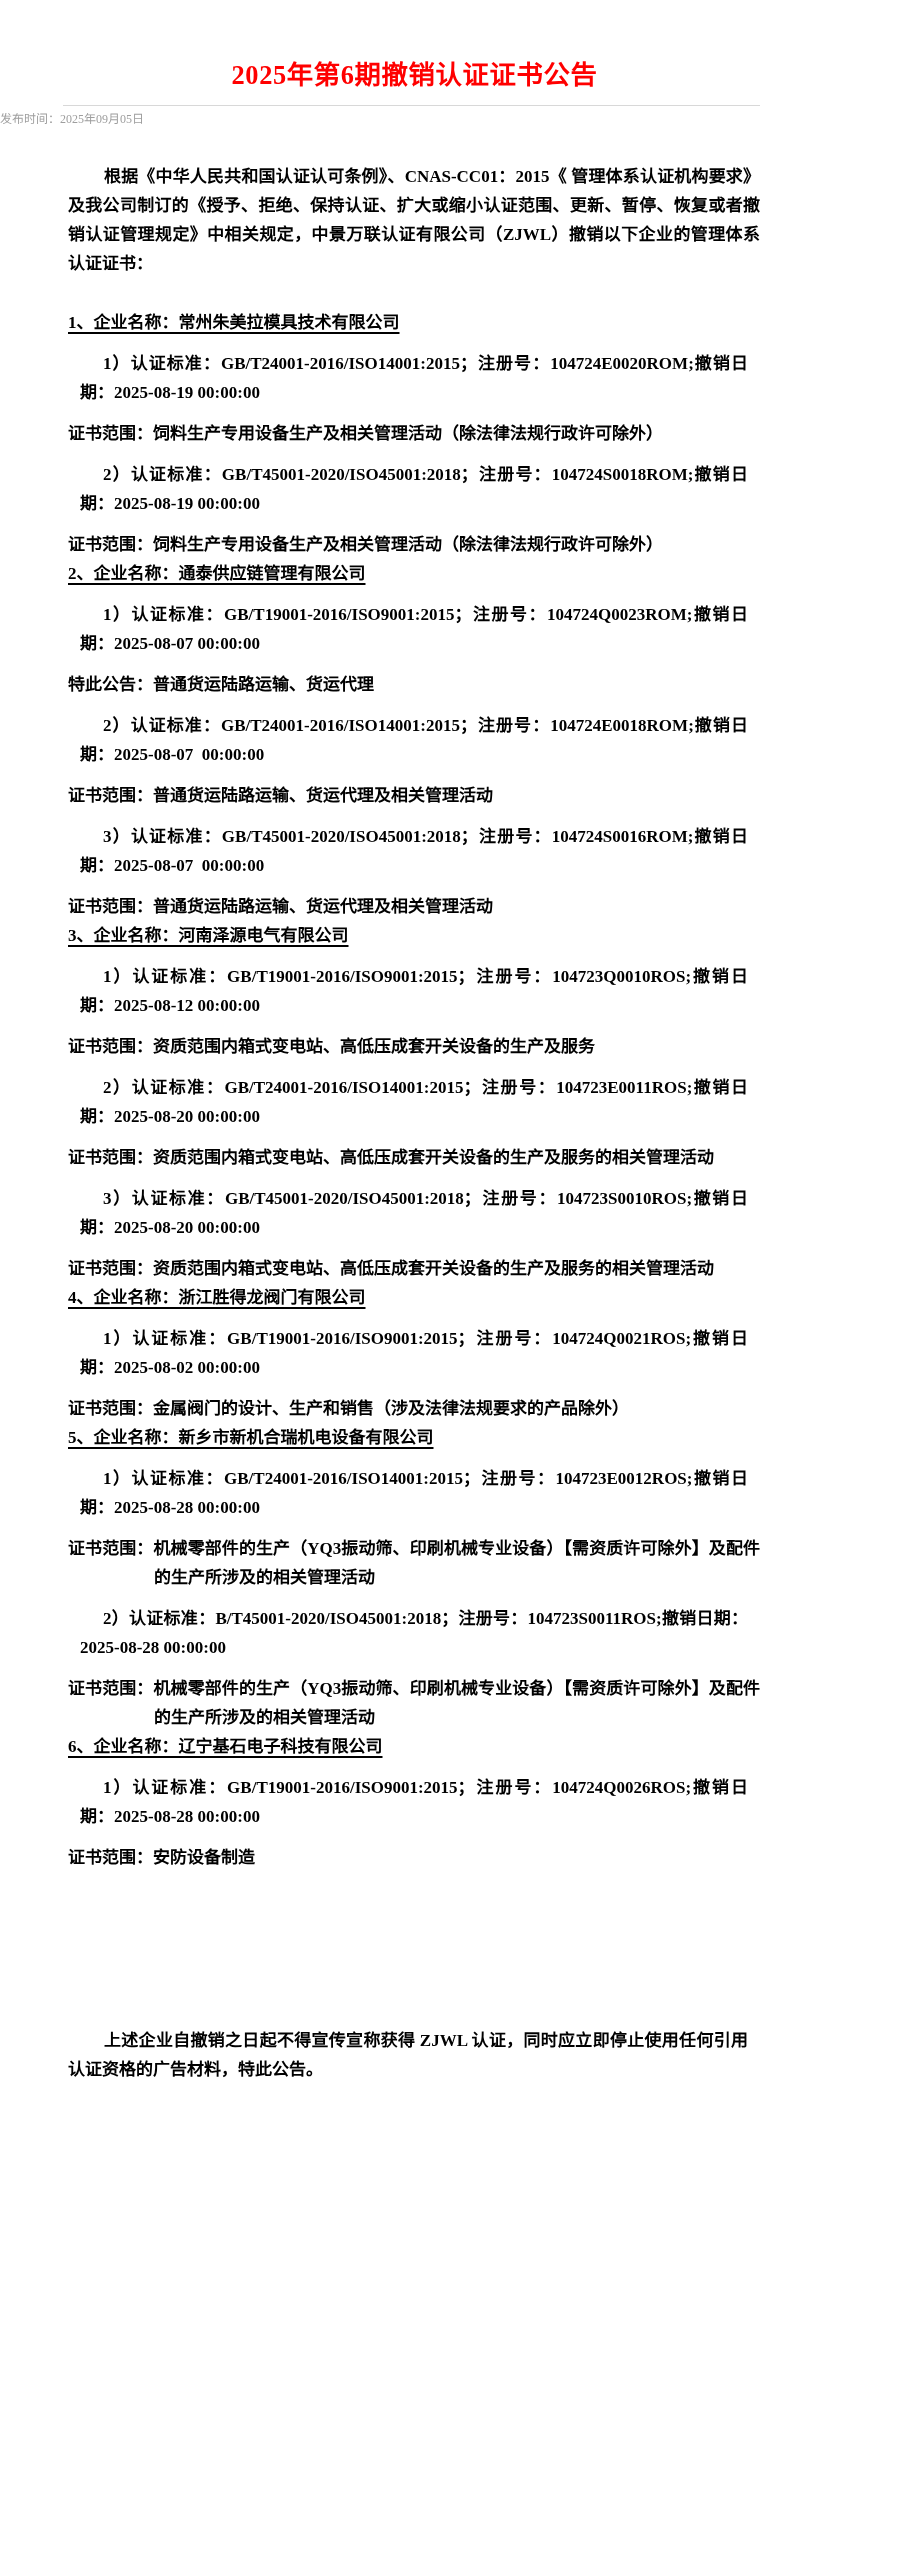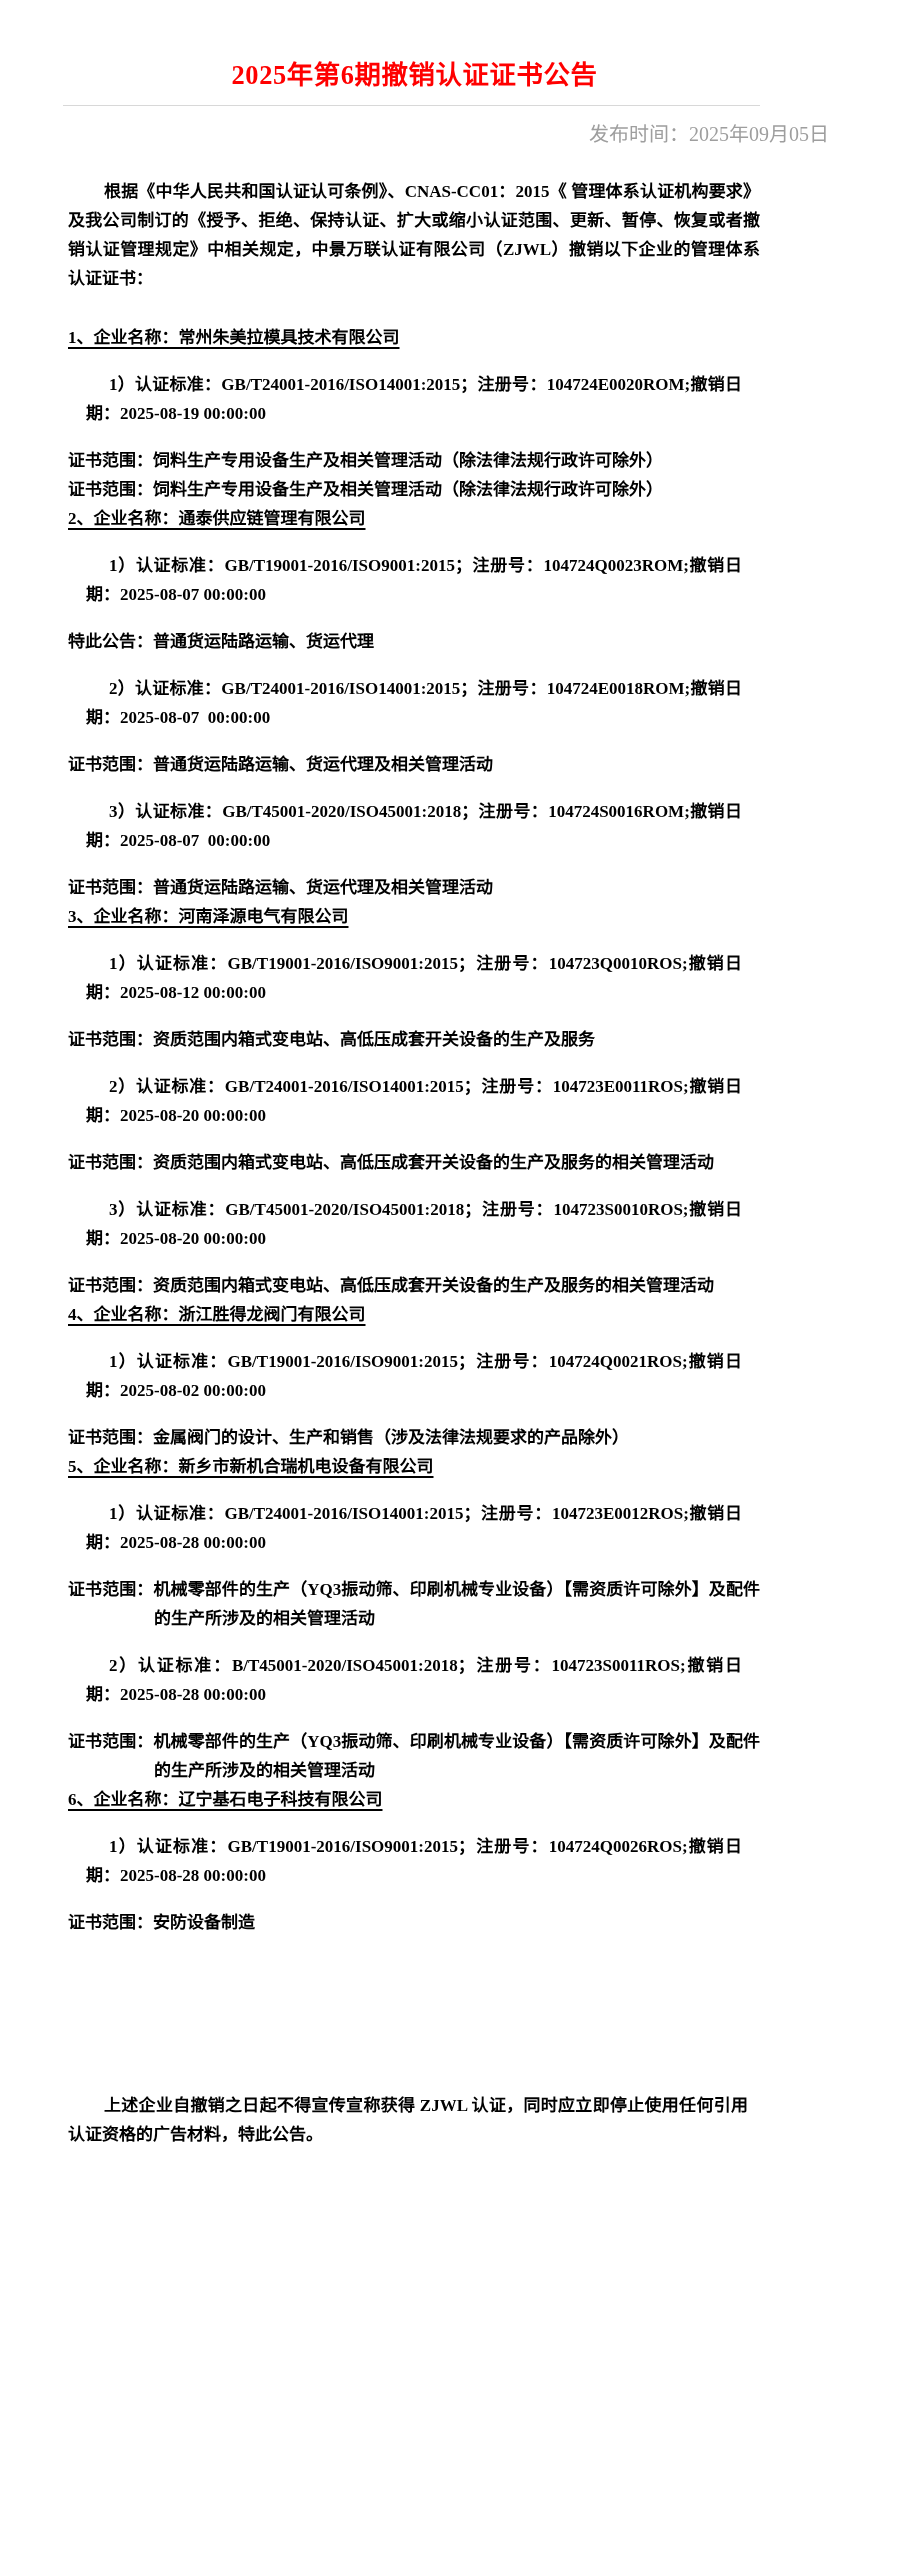--- a/index.html
+++ b/index.html
@@ -27,23 +27,23 @@
     font-weight: bold;
     color: #ff0000;
     letter-spacing: 0.6px;
   }
   .divider {
     border: none;
     border-top: 1.7px solid #d8d8d8;
     margin: 12px 69px 0 63px;
   }
   .publish-time {
-    margin-top: 18px;
-    text-align: right;
-    font-size: 20px;
+    margin-top: 3px;
+    text-align: left;
+    font-size: 12px;
     line-height: 20.7px;
     font-weight: normal;
     color: #9e9e9e;
   }
   .content {
     margin: 0 69px 0 68px;
     font-size: 17px;
     line-height: 29px;
     font-weight: bold;
     text-align: justify;
@@ -58,21 +58,21 @@
   .company {
     margin: 0;
     font-size: 17px;
     line-height: 29px;
     font-weight: bold;
     text-decoration: underline;
     text-decoration-thickness: 1.7px;
     text-underline-offset: 4px;
   }
   .std {
-    margin: 18px;
+    margin: 12px;
     text-indent: 23px;
     white-space: pre-wrap;
   }
   .scope {
     margin: 0;
     padding-left: 86px;
     text-indent: -86px;
   }
   .closing {
     margin: 154px 12px 0 0;
@@ -93,20 +93,21 @@
   <div class="content">
 
     <p class="intro">根据《中华人民共和国认证认可条例》、CNAS-CC01：2015《 管理体系认证机构要求》及我公司制订的《授予、拒绝、保持认证、扩大或缩小认证范围、更新、暂停、恢复或者撤销认证管理规定》中相关规定，中景万联认证有限公司（ZJWL）撤销以下企业的管理体系认证证书：</p>
 
     <div class="sections">
 
       <section>
         <h2 class="company">1、企业名称：常州朱美拉模具技术有限公司</h2>
         <p class="std">1）认证标准：GB/T24001-2016/ISO14001:2015；注册号：104724E0020ROM;撤销日期：2025-08-19 00:00:00</p>
         <p class="scope">证书范围：饲料生产专用设备生产及相关管理活动（除法律法规行政许可除外）</p>
+        <p class="std">2）认证标准：GB/T45001-2020/ISO45001:2018；注册号：104724S0018ROM;撤销日期：2025-08-19 00:00:00</p>
         <p class="scope">证书范围：饲料生产专用设备生产及相关管理活动（除法律法规行政许可除外）</p>
       </section>
 
       <section>
         <h2 class="company">2、企业名称：通泰供应链管理有限公司</h2>
         <p class="std">1）认证标准：GB/T19001-2016/ISO9001:2015；注册号：104724Q0023ROM;撤销日期：2025-08-07 00:00:00</p>
         <p class="scope">特此公告：普通货运陆路运输、货运代理</p>
         <p class="std">2）认证标准：GB/T24001-2016/ISO14001:2015；注册号：104724E0018ROM;撤销日期：2025-08-07  00:00:00</p>
         <p class="scope">证书范围：普通货运陆路运输、货运代理及相关管理活动</p>
         <p class="std">3）认证标准：GB/T45001-2020/ISO45001:2018；注册号：104724S0016ROM;撤销日期：2025-08-07  00:00:00</p>

